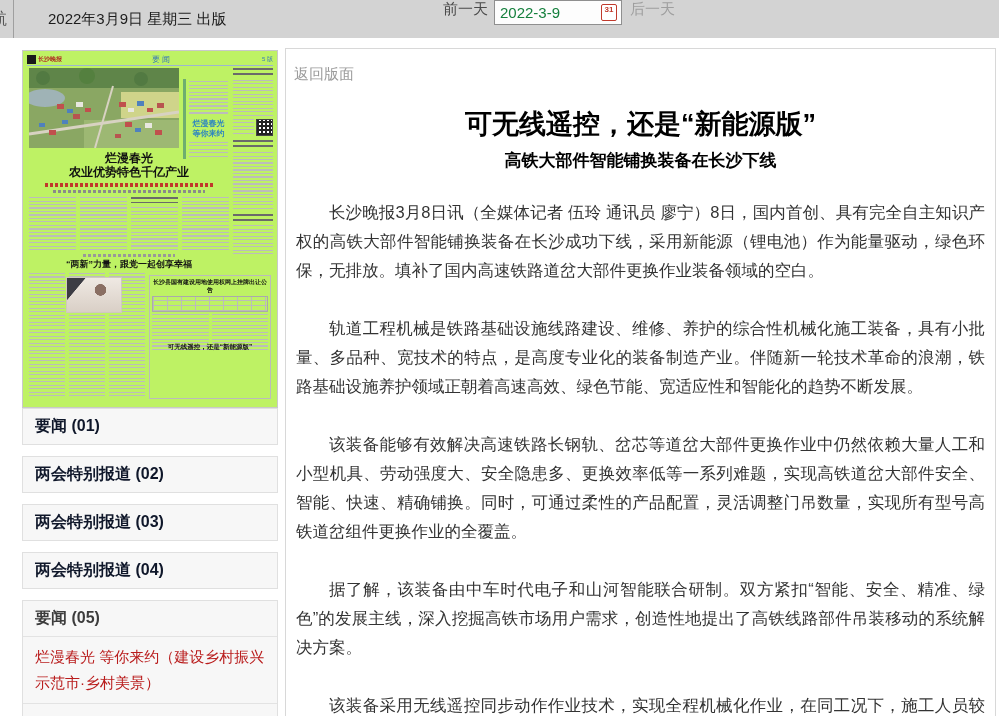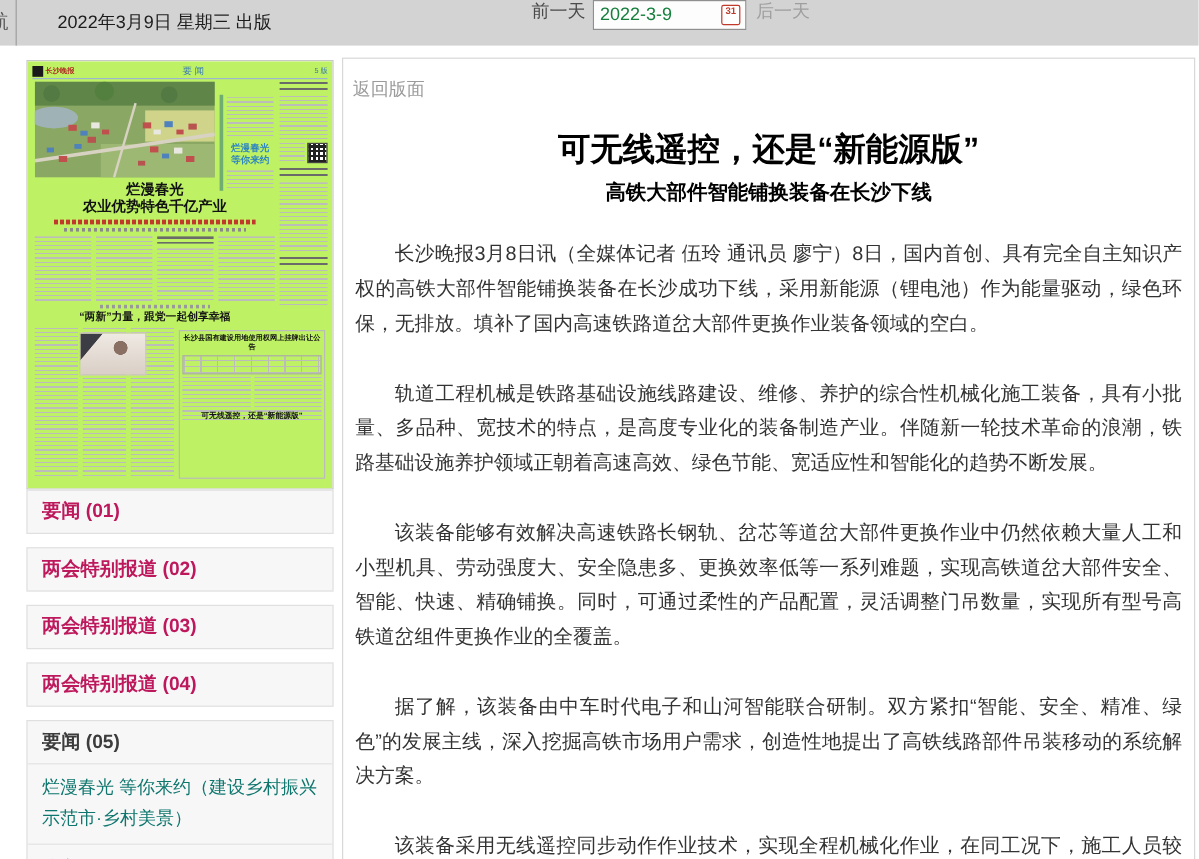--- a/index.html
+++ b/index.html
@@ -77,25 +77,25 @@
   .tx { background-image: repeating-linear-gradient(to bottom, #bcbcbc 0 1px, transparent 1px 3.5px); }
   .tx-dark { background-image: repeating-linear-gradient(to bottom, #6a6a6a 0 2px, transparent 2px 5px); }
   .col { flex: 1; }
   .qr { width: 17px; height: 17px; border: 1px solid #444;
     background:
       repeating-linear-gradient(0deg, #222 0 2px, transparent 2px 4px),
       repeating-linear-gradient(90deg, #222 0 2px, #fff 2px 4px); }
 
   .navlist { position: absolute; left: 22px; top: 408px; width: 256px; }
   .navbox { background: #f7f7f7; border: 1px solid #e0e0e0; padding: 7px 12px;
-    font-size: 16px; font-weight: bold; color: #be185d; margin-bottom: 11px; cursor: pointer; }
+    font-size: 16px; font-weight: bold; color: #0f172a; margin-bottom: 11px; cursor: pointer; }
   .navgroup { background: #f7f7f7; border: 1px solid #e0e0e0; margin-bottom: 11px; }
   .navgroup .grouphead { padding: 7px 12px; font-size: 16px; font-weight: bold; color: #3c3c3c; cursor: pointer; }
   .navgroup .artlink { border-top: 1px solid #e3e3e3; padding: 7px 12px; font-size: 15px;
-    line-height: 26px; color: #0f766e; cursor: pointer; }
+    line-height: 26px; color: #b91c1c; cursor: pointer; }
 
   
   .panel { position: absolute; left: 285px; top: 48px; width: 711px; height: 760px;
     background: #fff; border: 1px solid #d8d8d8; padding: 10px 8px; }
   .backlink { display: inline-block; margin: 6px 0 0 0; font-size: 15px; color: #9b9b9b; cursor: pointer; }
   .art-title { margin-top: 22px; text-align: center; font-size: 27px; font-weight: bold;
     color: #000; }
   .art-subtitle { margin-top: 7px; text-align: center; font-size: 17px; font-weight: bold;
     color: #000; }
   .art-body { margin-top: 26px; padding: 0 2px; font-size: 16.5px; line-height: 29px;

